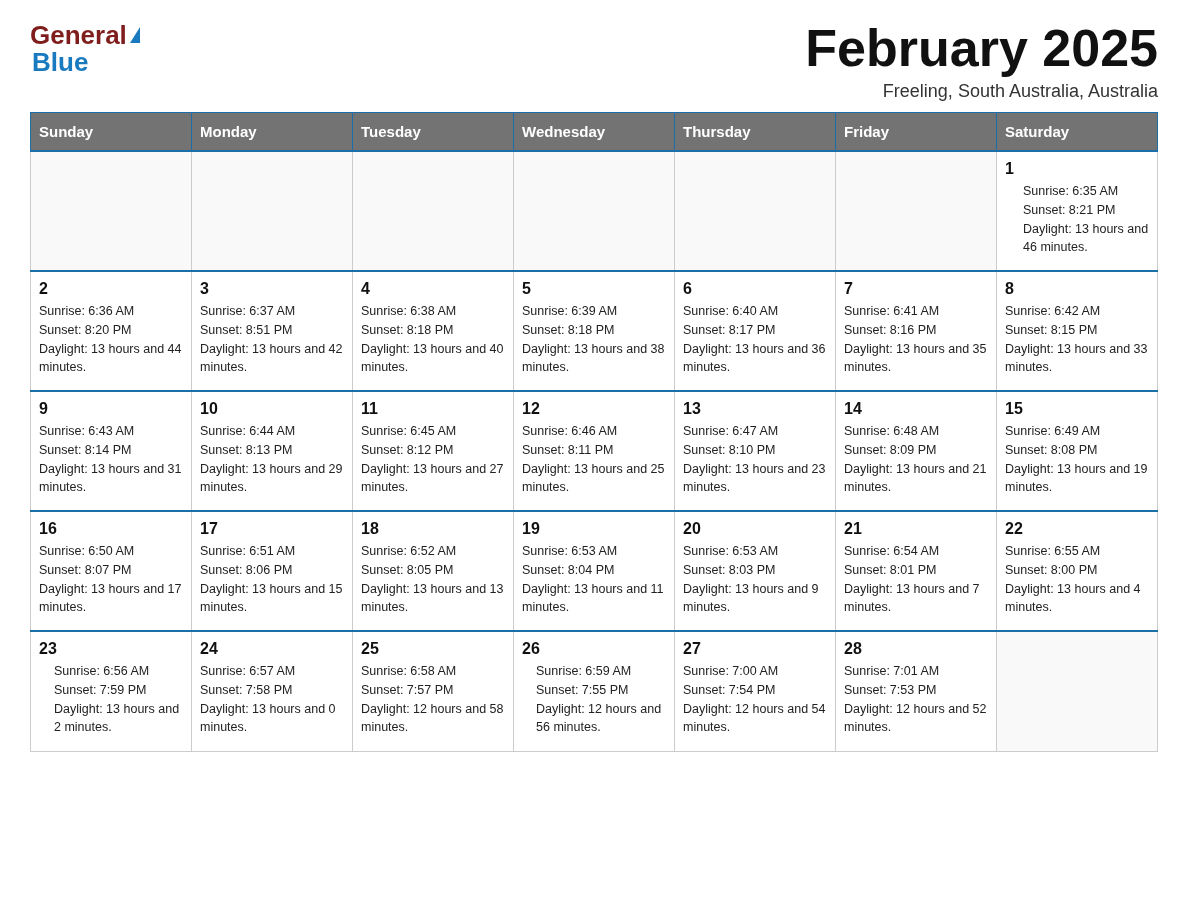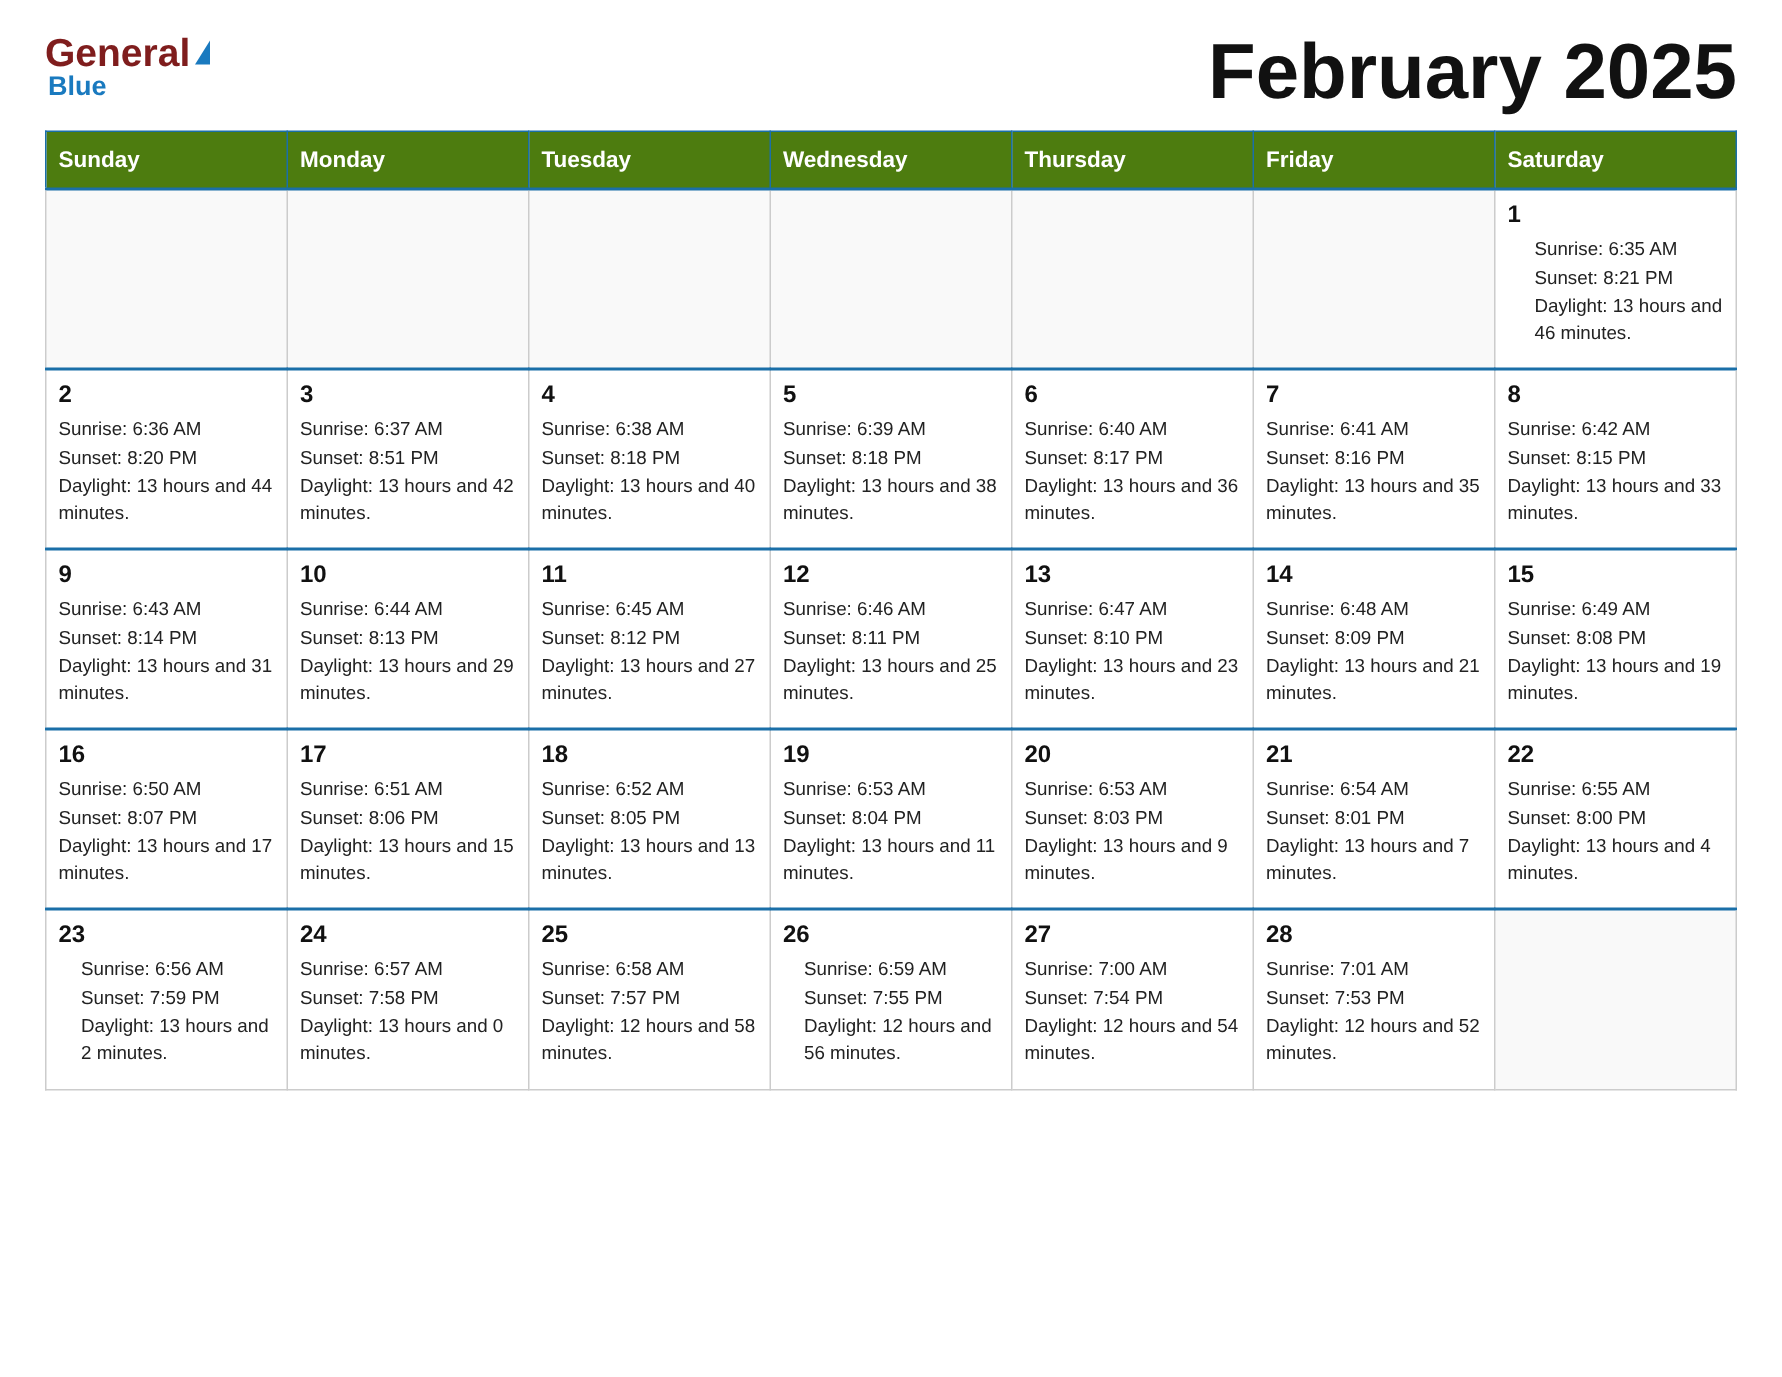--- a/index.html
+++ b/index.html
@@ -29,21 +29,21 @@
       font-size: 18px;
       color: #333;
       margin-top: 4px;
     }
     .calendar {
       width: 100%;
       border-collapse: collapse;
       margin-top: 8px;
     }
     .calendar thead th {
-      background-color: #4d7c0f;
+      background-color: #737373;
       color: #fff;
       font-size: 15px;
       font-weight: bold;
       padding: 10px 8px;
       text-align: left;
       border: 1px solid #1a6fa8;
     }
     .calendar tbody td {
       vertical-align: top;
       padding: 8px 8px;
@@ -86,21 +86,21 @@
       margin-left: 3px;
       width: 0;
       height: 0;
       border-left: 10px solid transparent;
       border-bottom: 16px solid #1a7abf;
       vertical-align: middle;
       margin-bottom: 2px;
     }
     .logo-blue-text {
       color: #1a7abf;
-      font-size: 18px;
+      font-size: 26px;
       font-weight: bold;
       margin-top: -4px;
       padding-left: 2px;
     }
     .logo-general-text {
       color: #7f1d1d;
       font-size: 26px;
       font-weight: bold;
     }
   </style>
@@ -110,20 +110,21 @@
 <div class="header">
   <div class="logo-wrapper">
     <div class="logo-line1">
       <span class="logo-general-text">General</span>
       <span class="logo-arrow"></span>
     </div>
     <span class="logo-blue-text">Blue</span>
   </div>
   <div class="title-block">
     <h1>February 2025</h1>
+    <div class="subtitle">Freeling, South Australia, Australia</div>
   </div>
 </div>
 
 <table class="calendar">
   <thead>
     <tr>
     <th>Sunday</th>
         <th>Monday</th>
         <th>Tuesday</th>
         <th>Wednesday</th>

